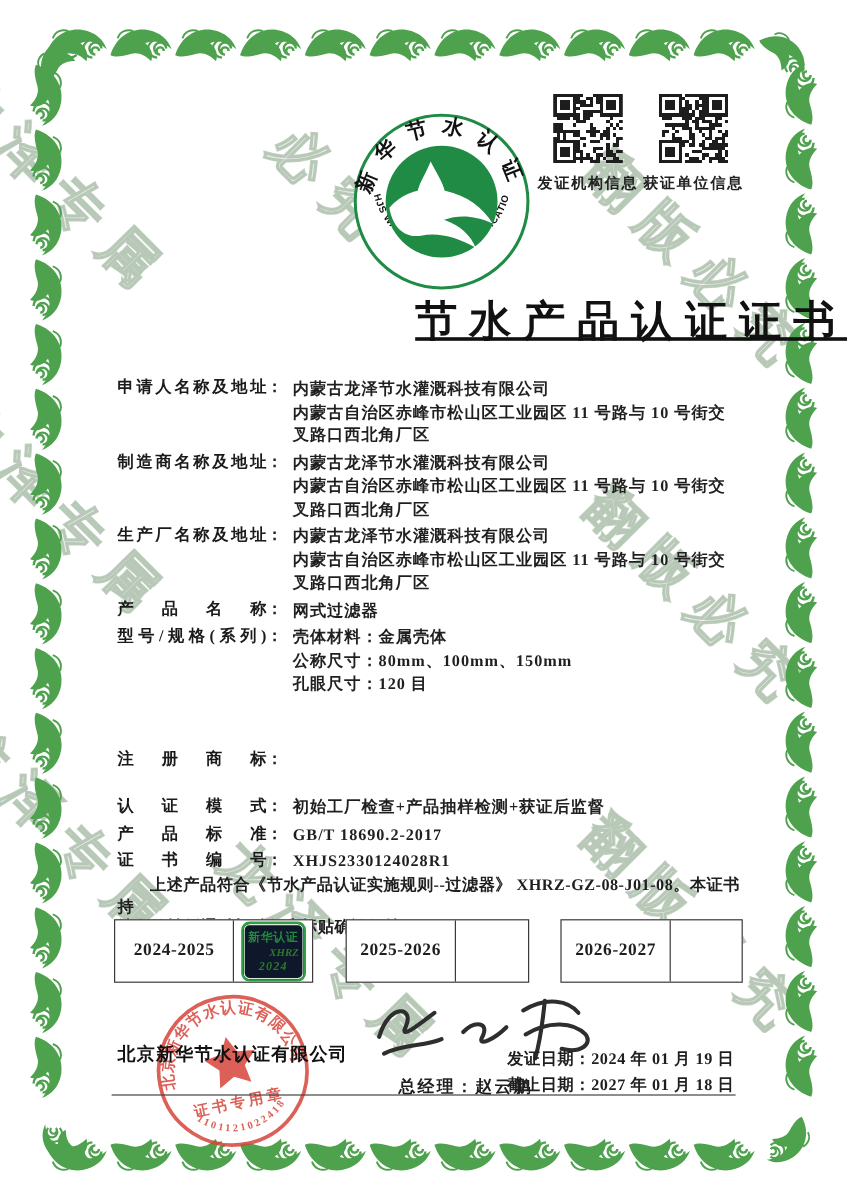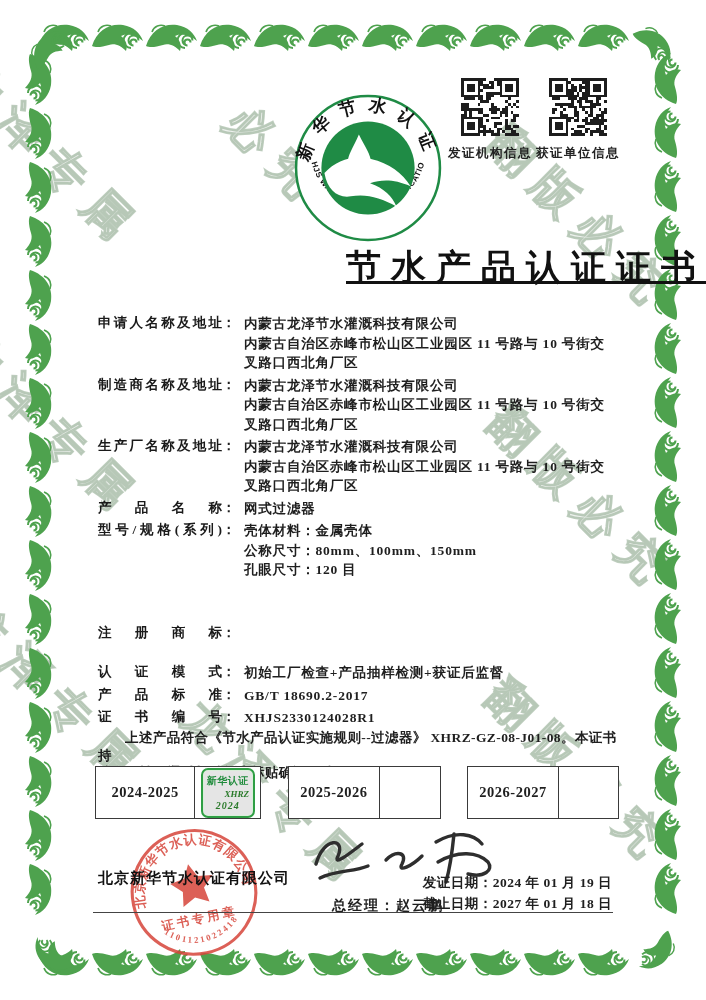--- a/index.html
+++ b/index.html
@@ -48,21 +48,21 @@
   .st-line.indent{text-indent:2em;font-family:Liberation Serif, serif;}
   
   .boxes{position:absolute;left:95px;top:766px;width:524px;height:53px;z-index:3;
     display:flex;justify-content:space-between;}
   .ybox{display:flex;border:1.6px solid #3a3a3a;height:53px;box-sizing:border-box;background:#fff;}
   .ybox-0{width:166px;}.ybox-1{width:153px;}.ybox-2{width:152px;}
   .ybox .cell-l{flex:0 0 60%;display:flex;align-items:center;justify-content:center;
     border-right:1.2px solid #3a3a3a;font-size:14.5px;font-weight:bold;letter-spacing:0.5px;}
   .ybox .cell-r{flex:1;display:flex;align-items:center;justify-content:center;}
   .sticker{
-    width:50px;height:46px;border:2px solid #2f9e44;border-radius:7px;background:#e5e5e5;
+    width:50px;height:46px;border:2px solid #2f9e44;border-radius:7px;background:#0f172a;
     display:flex;flex-direction:column;align-items:center;justify-content:center;gap:1px;
     box-shadow:0 0 0 1px #d9eed9 inset;
   }
   .sticker .s1{font-size:10px;font-weight:bold;color:#1f8b3b;letter-spacing:0.5px;}
   .sticker .s2{font-size:9px;font-style:italic;font-weight:bold;color:#2a7a2a;margin-left:18px;}
   .sticker .s3{font-size:10px;font-style:italic;font-weight:bold;color:#2a7a2a;letter-spacing:1px;}
   
   .stamp{position:absolute;left:110px;top:810px;z-index:4;opacity:0.85;}
   .issuer-name{position:absolute;left:98px;top:869px;z-index:5;font-size:15px;font-weight:bold;letter-spacing:1px;color:#111;}
   .signature{position:absolute;left:298px;top:820px;z-index:5;}

